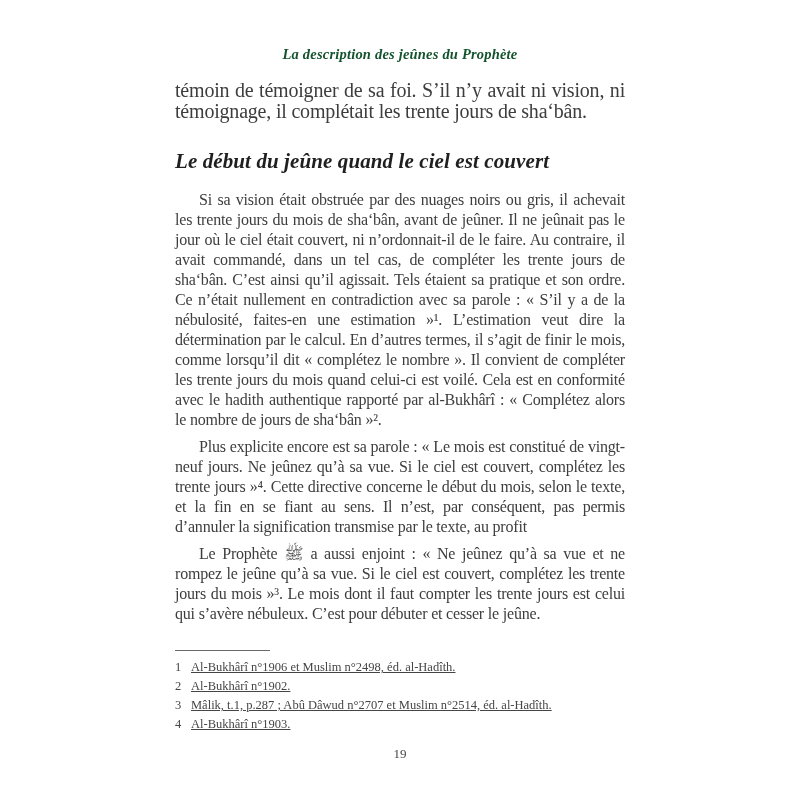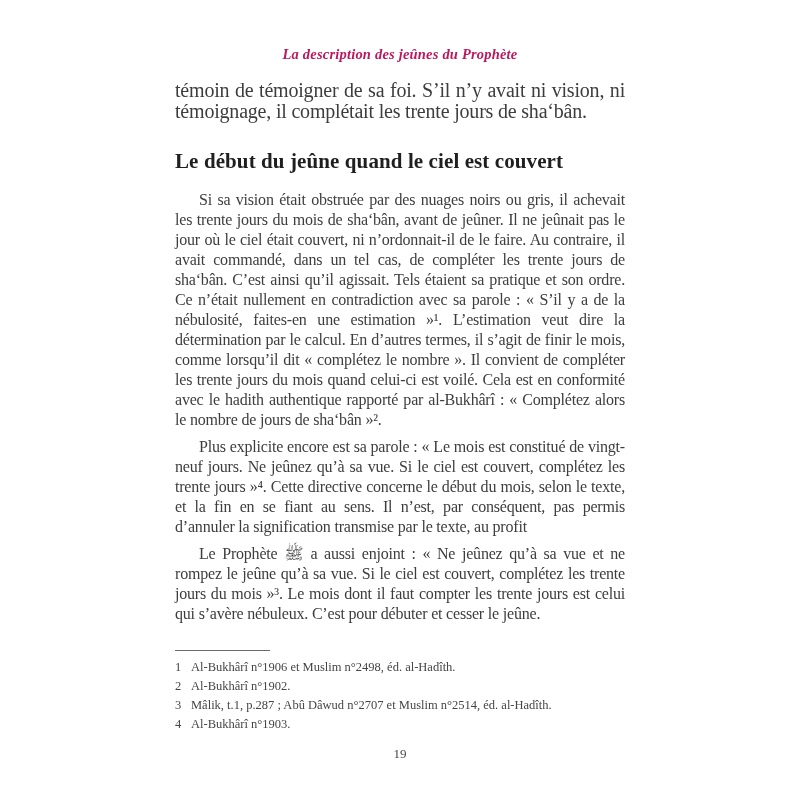--- a/index.html
+++ b/index.html
@@ -23,21 +23,21 @@
   }
   .running-header {
     position: absolute;
     top: 46px;
     left: 0;
     width: 100%;
     text-align: center;
     font-style: italic;
     font-weight: bold;
     font-size: 14.5px;
-    color: #be185d;
+    color: #14532d;
     letter-spacing: 0.2px;
   }
   .column {
     position: absolute;
     top: 80px;
     left: 175px;
     width: 450px;
   }
   .cont {
     margin: 0;
@@ -47,20 +47,21 @@
     text-align: justify;
     text-indent: 0;
   }
   .heading {
     margin: 27px 0 17px 0;
     font-size: 21px;
     line-height: 1.15;
     font-weight: 700;
     color: #1f1f1f;
     letter-spacing: 0.1px;
+    font-style: italic;
   }
   .para {
     margin: 6px 0 7px 0;
     font-size: 16px;
     line-height: 20px;
     letter-spacing: -0.2px;
     text-align: justify;
     text-indent: 24px;
   }
   .footnotes {
@@ -77,20 +78,21 @@
     margin-bottom: 7px;
   }
   .footnote {
     display: flex;
   }
   .fn-num {
     flex: 0 0 16px;
   }
   .fn-text {
     flex: 1;
+    text-decoration: underline;
   }
   .page-number {
     position: absolute;
     top: 746px;
     left: 0;
     width: 100%;
     text-align: center;
     font-size: 13px;
     color: #454545;
   }

